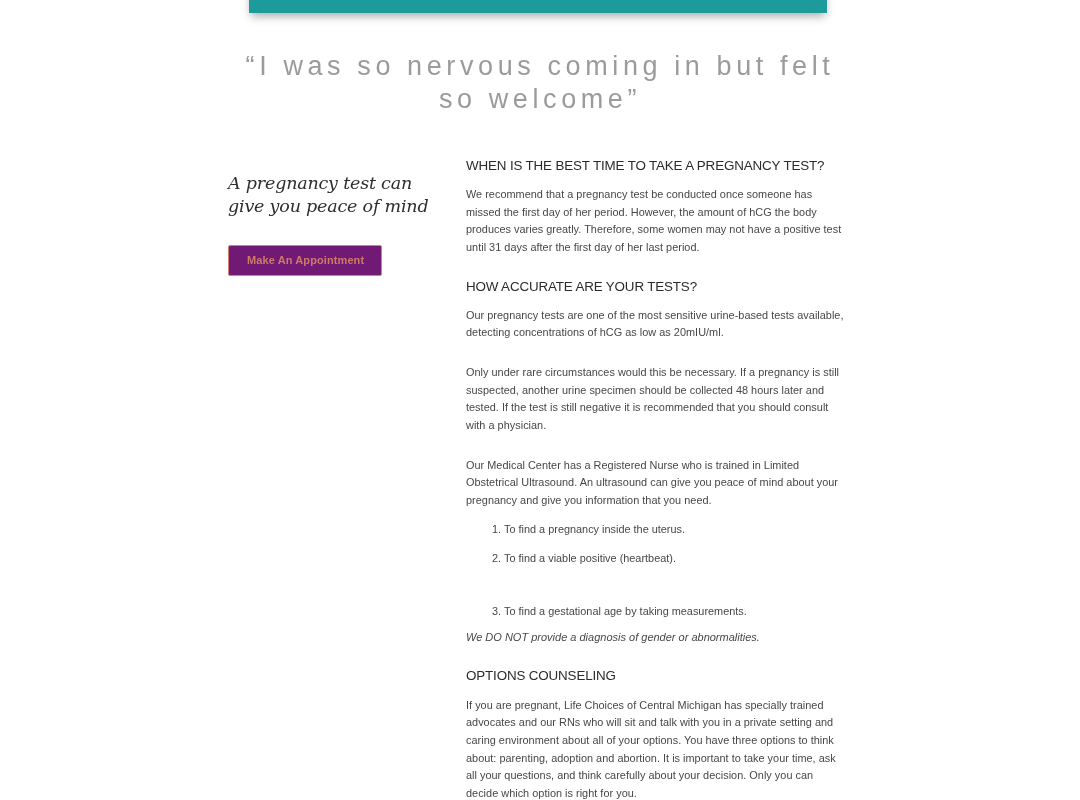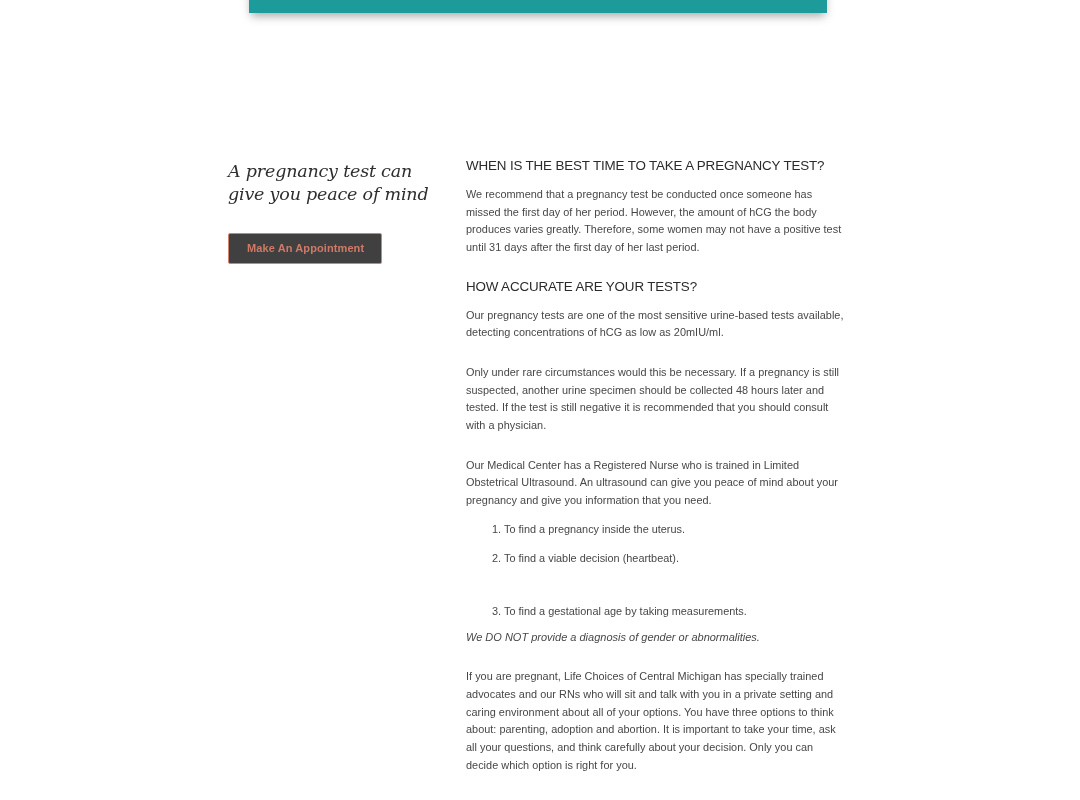--- a/index.html
+++ b/index.html
@@ -64,21 +64,21 @@
   
   .columns {
     position: absolute;
     left: 0;
     top: 158px;
     width: 1080px;
   }
   .col-left {
     position: absolute;
     left: 228px;
-    top: 2px;
+    top: 14px;
     width: 210px;
   }
   .col-right {
     position: absolute;
     left: 466px;
     top: 0;
     width: 390px;
   }
 
   
@@ -91,21 +91,21 @@
     color: #2e2e2e;
     margin: 0;
     letter-spacing: -0.2px;
   }
   .appt-btn {
     display: inline-block;
     margin-top: 26px;
     padding: 9px 17px 9px 18px;
     border: 1px solid #d2836f;
     border-radius: 2px;
-    background: #404040;
+    background: #701a75;
     color: #cf7a66;
     font-size: 11px;
     font-weight: bold;
     letter-spacing: 0.1px;
     line-height: 1;
     cursor: pointer;
     font-family: "Liberation Sans", sans-serif;
   }
 
   
@@ -147,20 +147,21 @@
   ol.reasons li:last-child { margin-bottom: 0; margin-top: 35px; }
 </style>
 </head>
 <body>
 
 <div class="banner-wrap">
   <div class="banner-bar"></div>
 </div>
 
 <div class="quote-block">
+  <blockquote class="quote-text">“I was so nervous coming in but felt so welcome”</blockquote>
 </div>
 
 <div class="columns">
 
   <aside class="col-left">
     <h3 class="script-head">A pregnancy test can give you peace of mind</h3>
     <a class="appt-btn">Make An Appointment</a>
   </aside>
 
   <main class="col-right">
@@ -176,24 +177,25 @@
     </section>
 
     <section class="sec">
       <p class="body">Only under rare circumstances would this be necessary. If a pregnancy is still suspected, another urine specimen should be collected 48 hours later and tested. If the test is still negative it is recommended that you should consult with a physician.</p>
     </section>
 
     <section class="sec">
       <p class="body">Our Medical Center has a Registered Nurse who is trained in Limited Obstetrical Ultrasound. An ultrasound can give you peace of mind about your pregnancy and give you information that you need.</p>
       <ol class="reasons">
         <li>To find a pregnancy inside the uterus.</li>
-        <li>To find a viable decision (heartbeat).</li>
+        <li>To find a viable positive (heartbeat).</li>
         <li>To find a gestational age by taking measurements.</li>
       </ol>
       <p class="italic-note">We DO NOT provide a diagnosis of gender or abnormalities.</p>
     </section>
 
     <section class="sec">
+      <h2 class="sec-head">OPTIONS COUNSELING</h2>
       <p class="body">If you are pregnant, Life Choices of Central Michigan has specially trained advocates and our RNs who will sit and talk with you in a private setting and caring environment about all of your options. You have three options to think about: parenting, adoption and abortion. It is important to take your time, ask all your questions, and think carefully about your decision. Only you can decide which option is right for you.</p>
     </section>
 
   </main>
 </div>
 
 </body></html>

